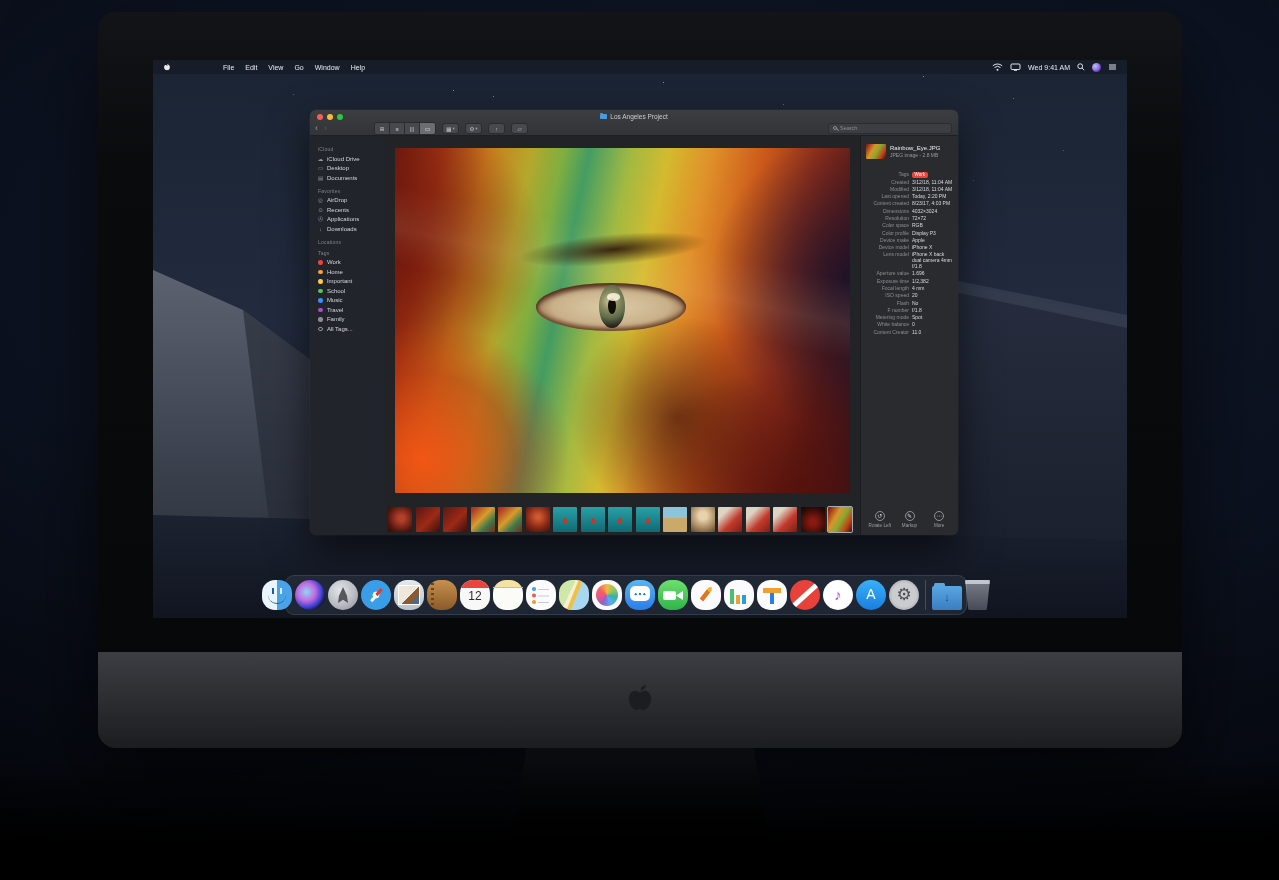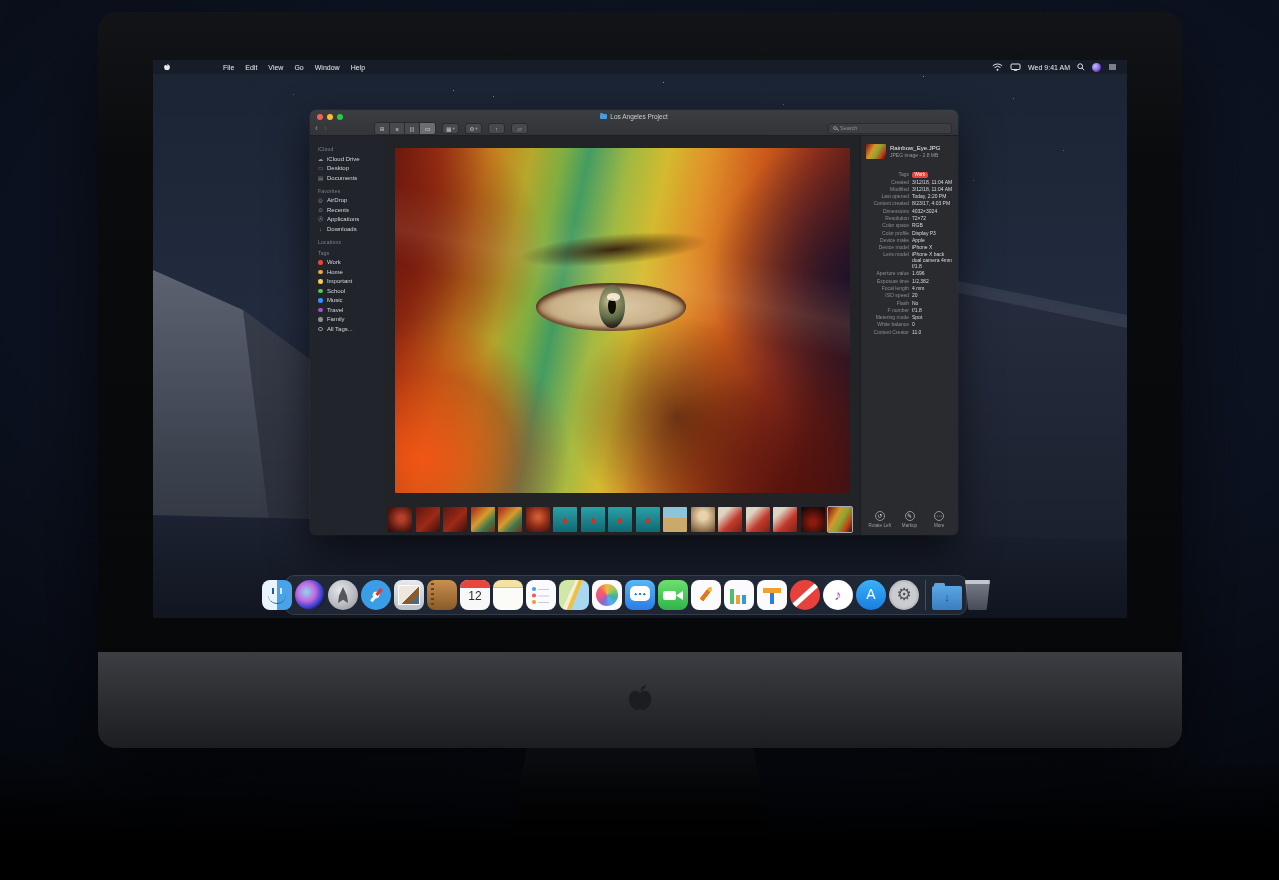--- a/index.html
+++ b/index.html
@@ -138,21 +138,21 @@
   .actions { position:absolute; left:4px; right:4px; bottom:7px; display:flex; }
   .act { flex:1; text-align:center; }
   .act .circ { width:10px; height:10px; margin:0 auto 2px auto; border:1px solid #8f9298; border-radius:50%;
                color:#c9ccd1; font-size:6px; line-height:9px; }
   .act .alab { font-size:4.6px; color:#9a9da3; }
 
   
   .dock { position:absolute; left:132px; bottom:3px; width:682px; height:40px; z-index:35;
           background: rgba(44,52,68,.55); border:1px solid rgba(255,255,255,.10); border-radius:9px;
           display:flex; align-items:center; justify-content:center; gap:3px; padding:0 6px; }
-  .app { width:30px; height:30px; border-radius:8px; position:relative; flex:none; }
+  .app { width:30px; height:30px; border-radius:13px; position:relative; flex:none; }
   .dock-sep { width:1px; height:30px; background:rgba(255,255,255,.18); margin:0 3px; flex:none; }
 
   .a-finder { background:linear-gradient(90deg,#e9f4fb 0 50%,#4aa3e8 50% 100%); }
   .a-finder:before { content:''; position:absolute; left:10px; top:8px; width:1.5px; height:6px; background:#1c5e96; box-shadow:8px 0 0 #d8ecfa; }
   .a-finder:after { content:''; position:absolute; left:6px; right:6px; bottom:6px; height:8px; border-bottom:1.5px solid #1c5e96; border-radius:0 0 9px 9px; }
   .a-siri { border-radius:50%; background:#0d0d14 radial-gradient(circle at 38% 40%, #8fd6f2 0%, #c06ae0 35%, #3a3fd0 60%, rgba(10,10,22,0) 78%); }
   .a-launchpad { border-radius:50%; background:radial-gradient(circle at 40% 35%, #e3e5e9 0%, #b9bcc2 55%, #888b92 100%); }
   .a-launchpad:after { content:''; position:absolute; left:10px; top:7px; width:10px; height:16px; background:#55575c; clip-path:polygon(50% 0, 90% 55%, 100% 100%, 50% 80%, 0 100%, 10% 55%); }
   .a-safari { border-radius:50%; background:radial-gradient(circle at 50% 50%, #f5f7f9 0 16%, #3a9de8 17% 85%, #1a70c0 100%); }
   .a-safari:after { content:''; position:absolute; left:14px; top:7px; width:2.5px; height:16px; transform:rotate(40deg); background:linear-gradient(180deg,#e8382a 50%,#f5f7f9 50%); }

